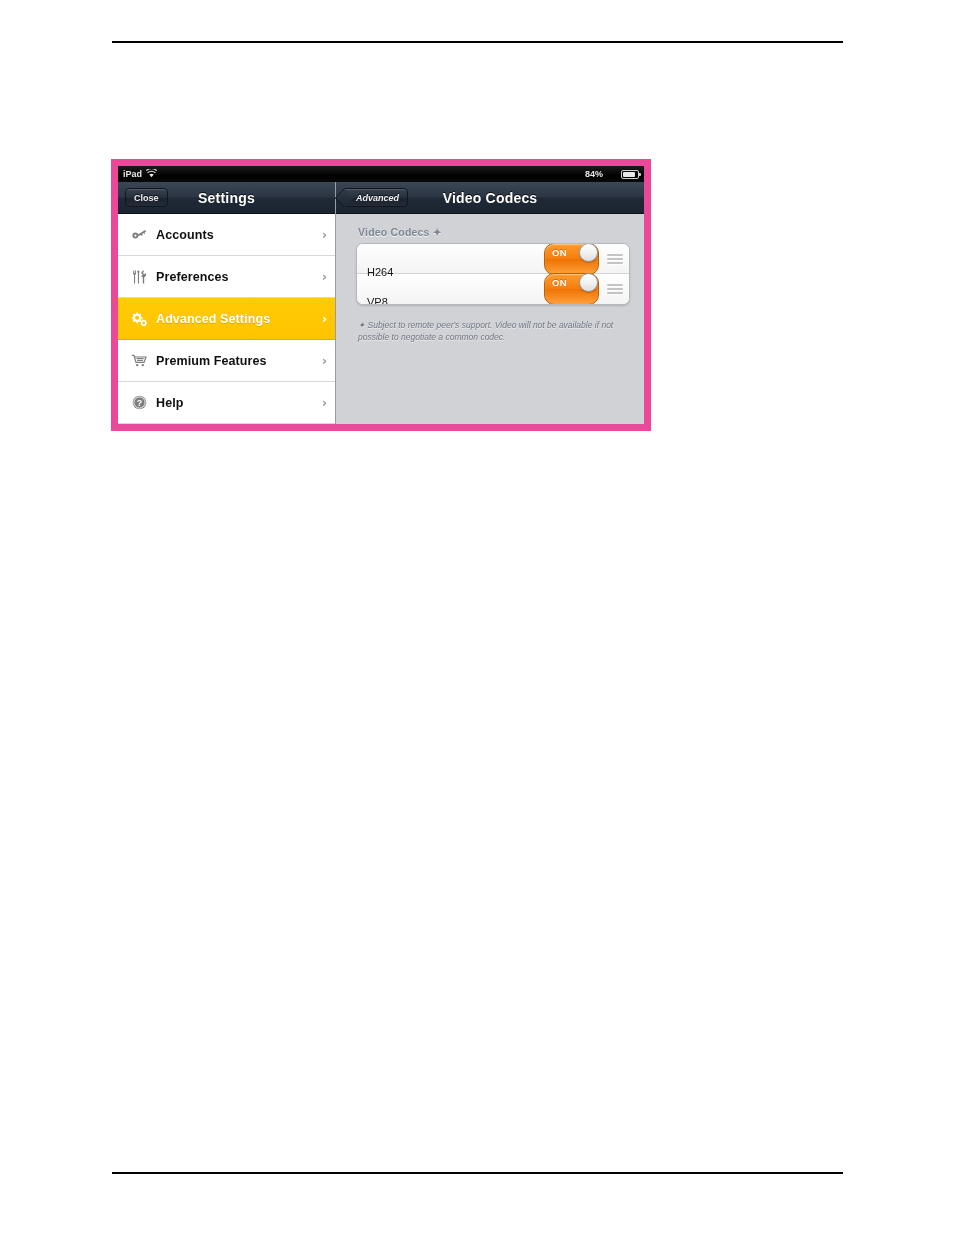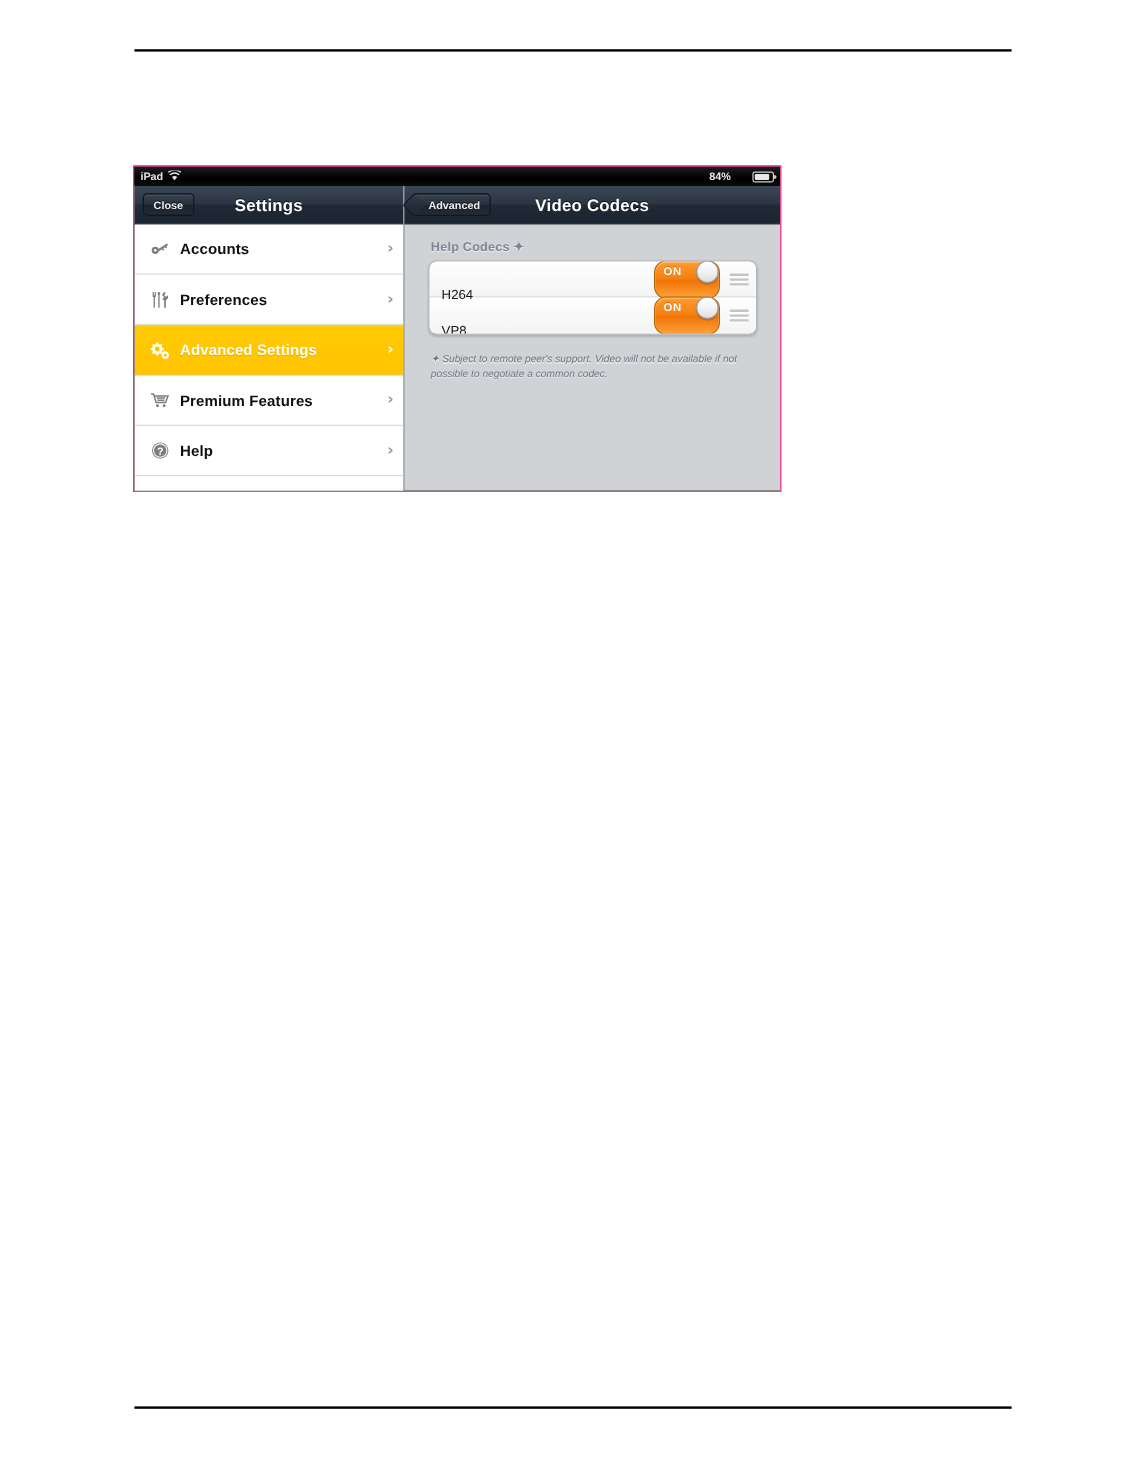--- a/index.html
+++ b/index.html
@@ -23,26 +23,26 @@
     height: 2px;
     background: #000000;
   }
   .page-rule.top { top: 41px; }
   .page-rule.bottom { top: 1172px; }
 
   
   #device {
     position: absolute;
     left: 111px;
-    top: 138px;
+    top: 159px;
     width: 540px;
     height: 272px;
-    background: #000000;
+    background: #e5e5e5;
     overflow: hidden;
-    border: 1px solid #ec4899;
+    border: 7px solid #ec4899;
     box-sizing: border-box;
   }
 
   
   #status-bar {
     position: absolute;
     left: 0; top: 0;
     width: 100%;
     height: 16px;
     background: linear-gradient(to bottom, #1d1d1d 0%, #000000 60%, #0a0a0a 100%);
@@ -168,21 +168,21 @@
     left: -7px;
     top: 50%;
     margin-top: -6.5px;
     width: 13px; height: 13px;
     background: linear-gradient(135deg, #333c49 0%, #242d3a 55%, #1e2633 100%);
     border-left: 1px solid #10161f;
     border-bottom: 1px solid #10161f;
     transform: rotate(45deg);
     border-radius: 0 0 0 3px;
   }
-  .nav-btn.back > span { position: relative; z-index: 2; }
+  .nav-btn.back > span { position: relative; z-index: 2; font-style: italic; }
 
   
   #sidebar-list {
     flex: 1;
     overflow: hidden;
   }
   .side-row {
     height: 42px;
     display: flex;
     align-items: center;
@@ -458,21 +458,21 @@
 
     <div id="right-pane">
       <div class="navbar">
         <div class="nav-btn back">
           <span>Advanced</span>
         </div>
         <div class="nav-title">Video Codecs</div>
       </div>
 
       <div id="detail-body">
-        <div class="section-title">Help Codecs ✦</div>
+        <div class="section-title">Video Codecs ✦</div>
 
         <div class="card">
 
           <div class="codec-row">
             <span class="codec-name">H264</span>
             <span class="toggle">
               <span class="tg-label">ON</span>
               <span class="knob"></span>
             </span>
             <span class="reorder">

